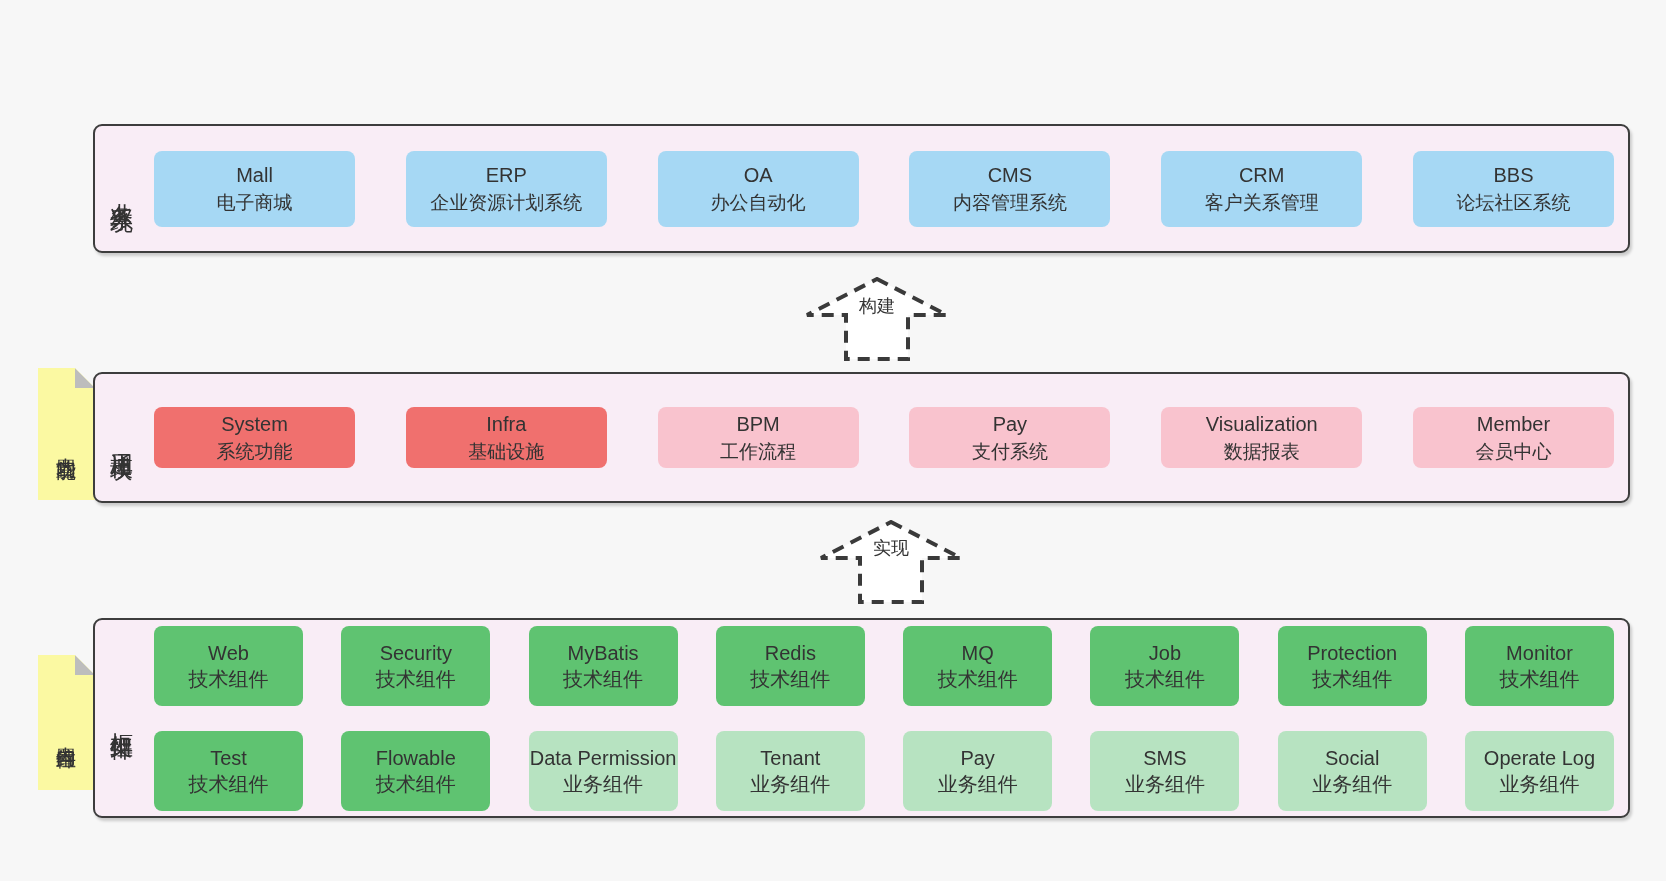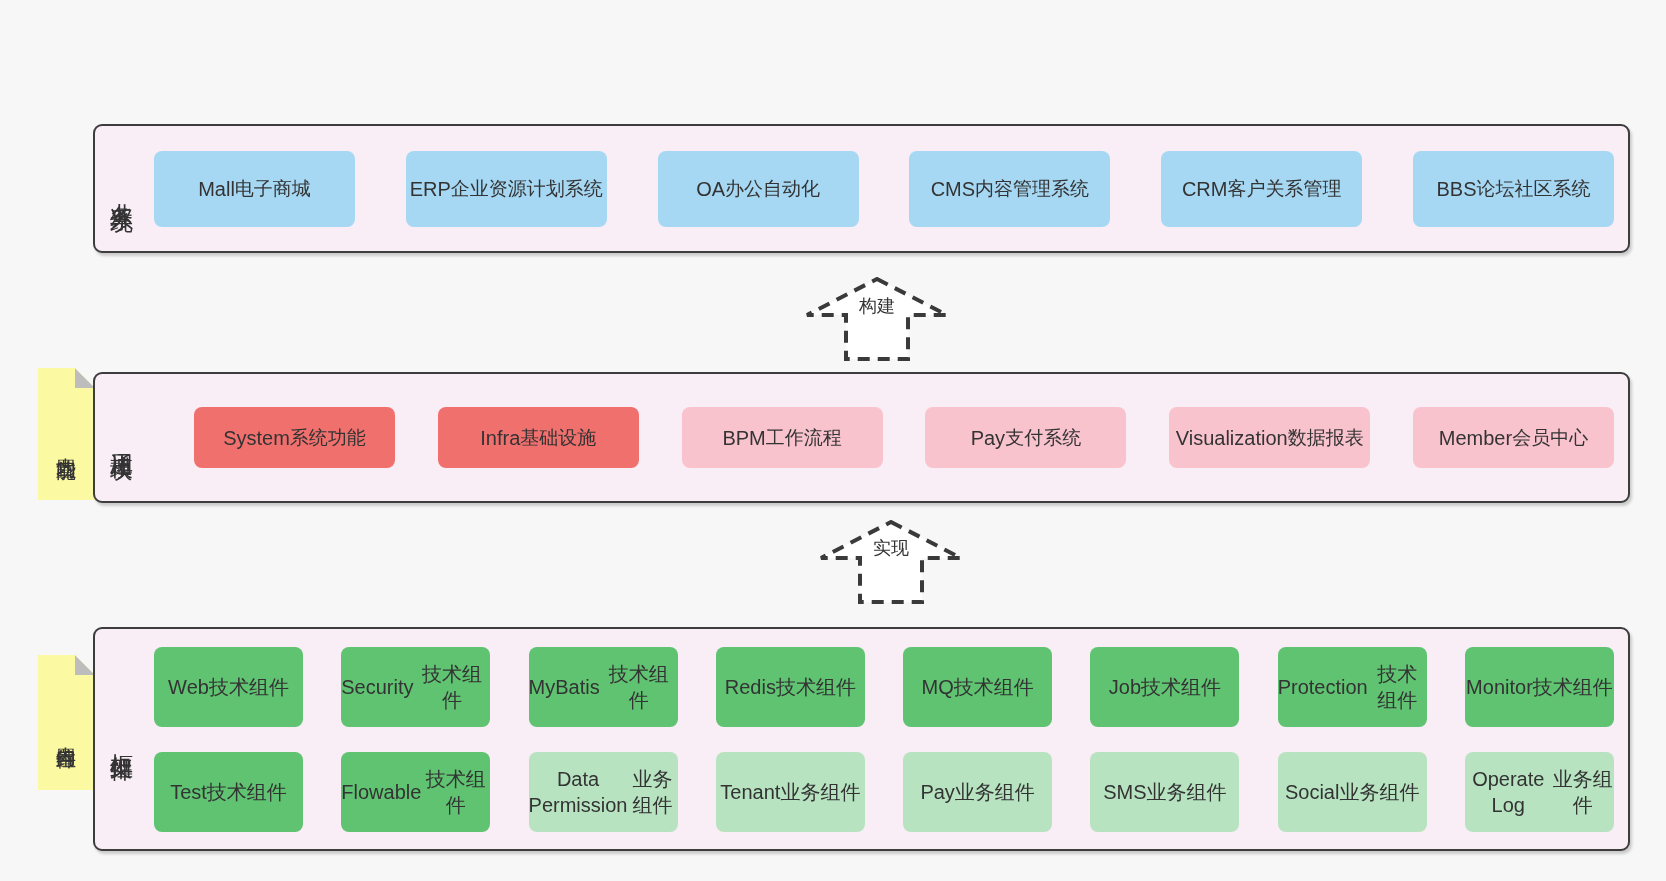--- a/index.html
+++ b/index.html
@@ -20,41 +20,41 @@
     position:absolute; left:93px; width:1537px;
     background:var(--panel-bg);
     border:2px solid var(--panel-border);
     border-radius:9px;
     box-shadow:2px 3px 3px rgba(0,0,0,0.18);
     display:flex; align-items:center;
     z-index:2;
   }
   .panel-1{top:124px; height:129px;}
   .panel-2{top:372px; height:131px;}
-  .panel-3{top:618px; height:224px;margin-top:9px;}
+  .panel-3{top:618px; height:200px;}
   .panel-label{
     writing-mode:vertical-lr; text-orientation:upright;
     font-size:23px; letter-spacing:2px; line-height:32px;
     margin-left:11px; flex:none; color:var(--text);
   }
   .grid{
     flex:1; display:flex; justify-content:space-between;
     align-items:center; padding:0 14px 0 16px;
   }
   .grid-col{
     flex:1; display:flex; flex-direction:column; gap:25px;
     padding:0 14px 0 16px;
   }
   .grid-row{display:flex; justify-content:space-between;}
   .box{
-    display:flex; align-items:center; justify-content:center;
-    border-radius:8px; text-align:center; color:var(--text);
+    display:flex; flex-direction:column; align-items:center; justify-content:center;
+    border-radius:8px; text-align:left; color:var(--text);
   }
   .panel-1 .box{width:201px; height:76px;}
-  .panel-2 .box{width:201px; height:61px;margin-left:40px;}
+  .panel-2 .box{width:201px; height:61px;}
   .panel-3 .box{width:149px; height:80px;}
   .box-title{font-size:20px; line-height:28px;}
   .box-subtitle{font-size:19px; line-height:27px;}
   .panel-3 .box-title{font-size:20px; line-height:26px;}
   .panel-3 .box-subtitle{font-size:20px; line-height:26px;}
   .v-blue{background:var(--blue);}
   .v-red{background:var(--red);}
   .v-pink{background:var(--pink);}
   .v-green{background:var(--green);}
   .v-lightgreen{background:var(--light-green);}

